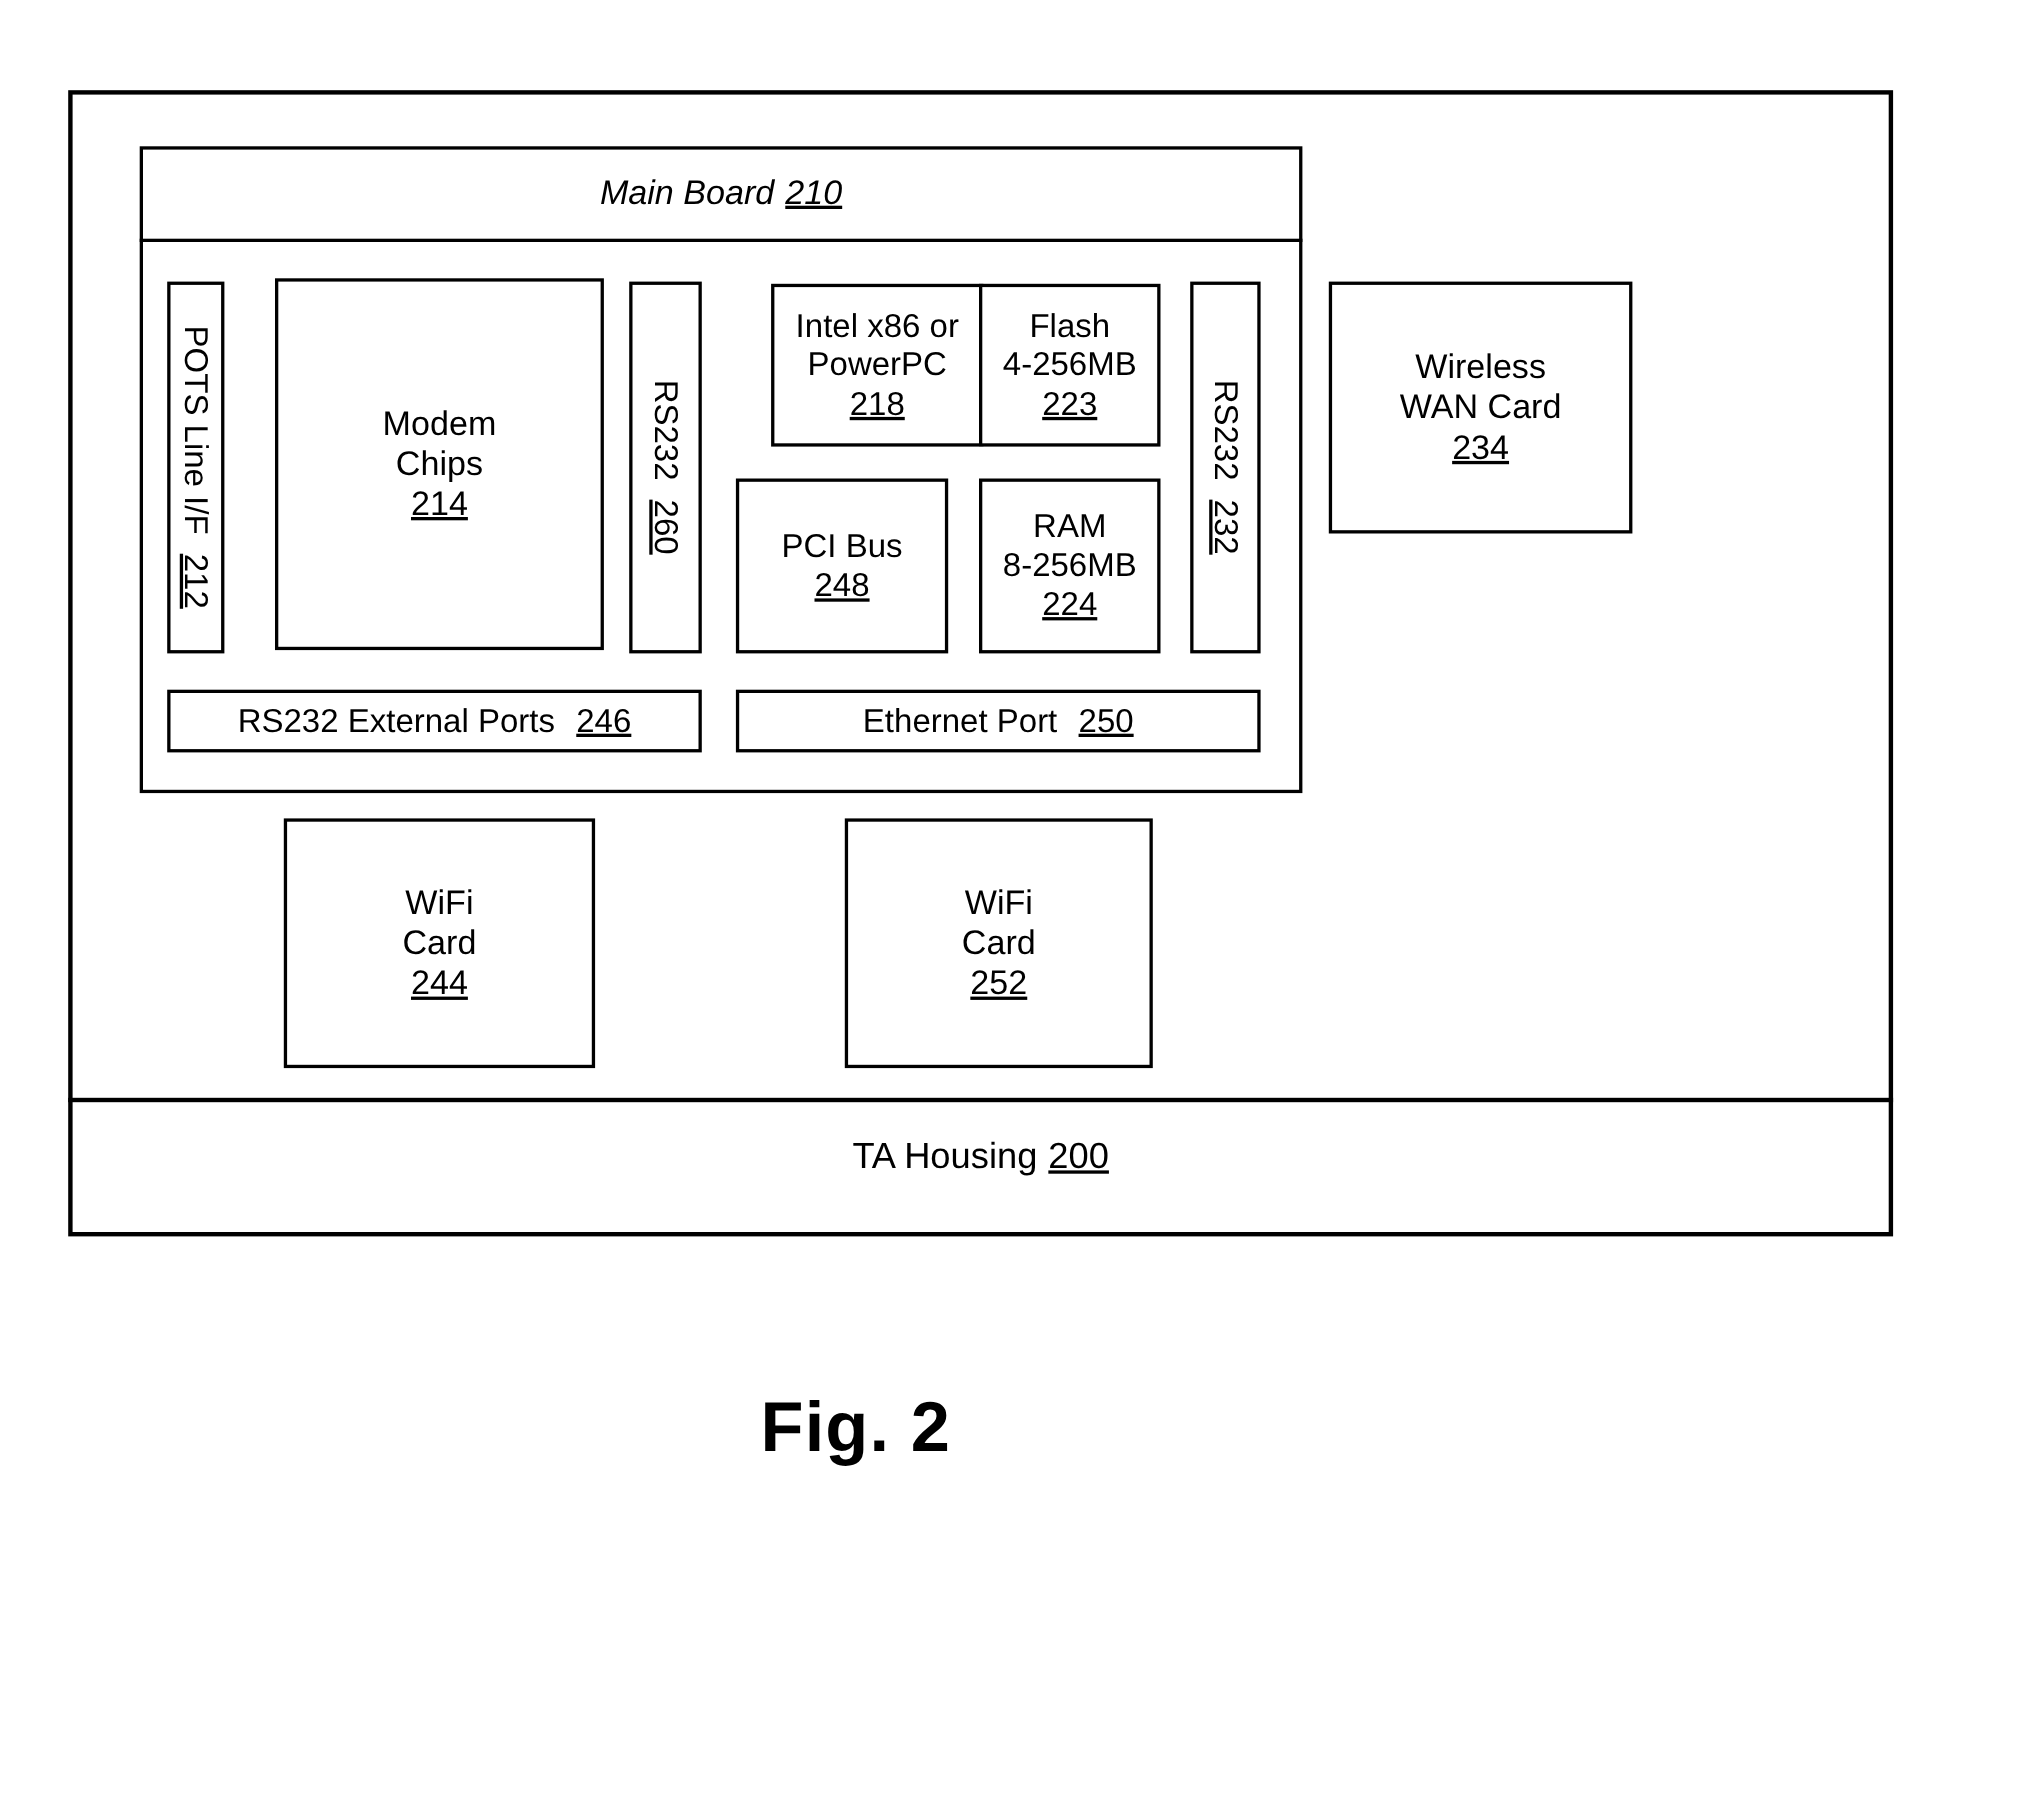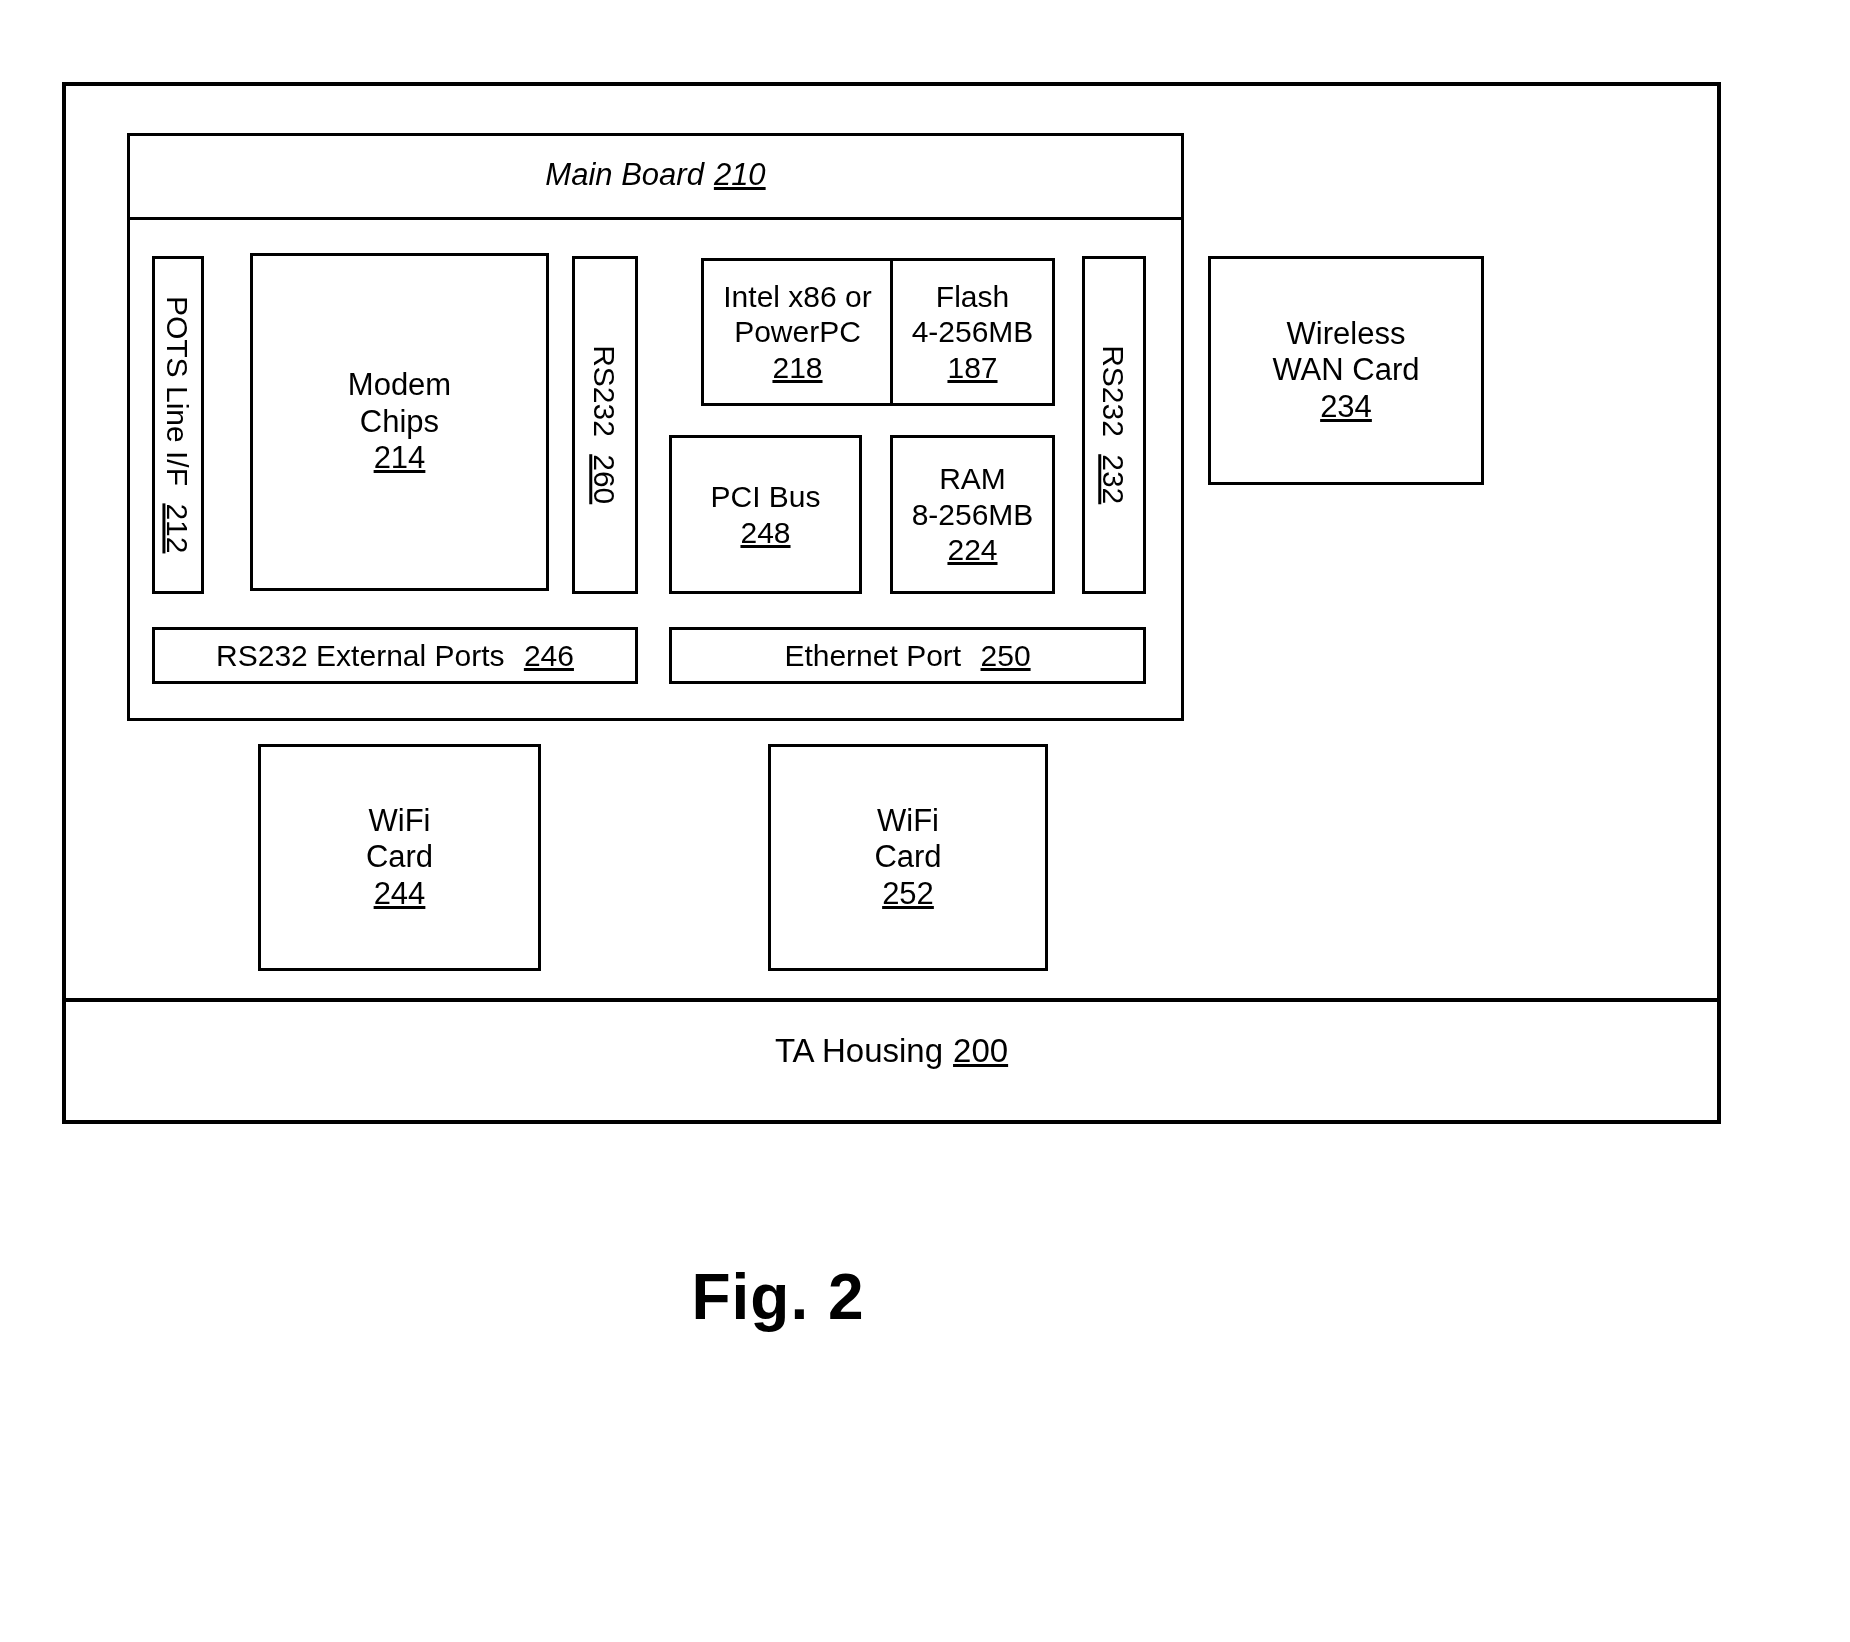--- a/index.html
+++ b/index.html
@@ -187,21 +187,21 @@
       <span class="lbl">Intel x86 or</span>
       <span class="lbl">PowerPC</span>
       <span class="num">218</span>
     </div>
   </div>
 
   <div class="box" id="flash-box">
     <div>
       <span class="lbl">Flash</span>
       <span class="lbl">4-256MB</span>
-      <span class="num">187</span>
+      <span class="num">223</span>
     </div>
   </div>
 
   <div class="box" id="pcibus-box">
     <div>
       <span class="lbl">PCI Bus</span>
       <span class="num">248</span>
     </div>
   </div>
 

